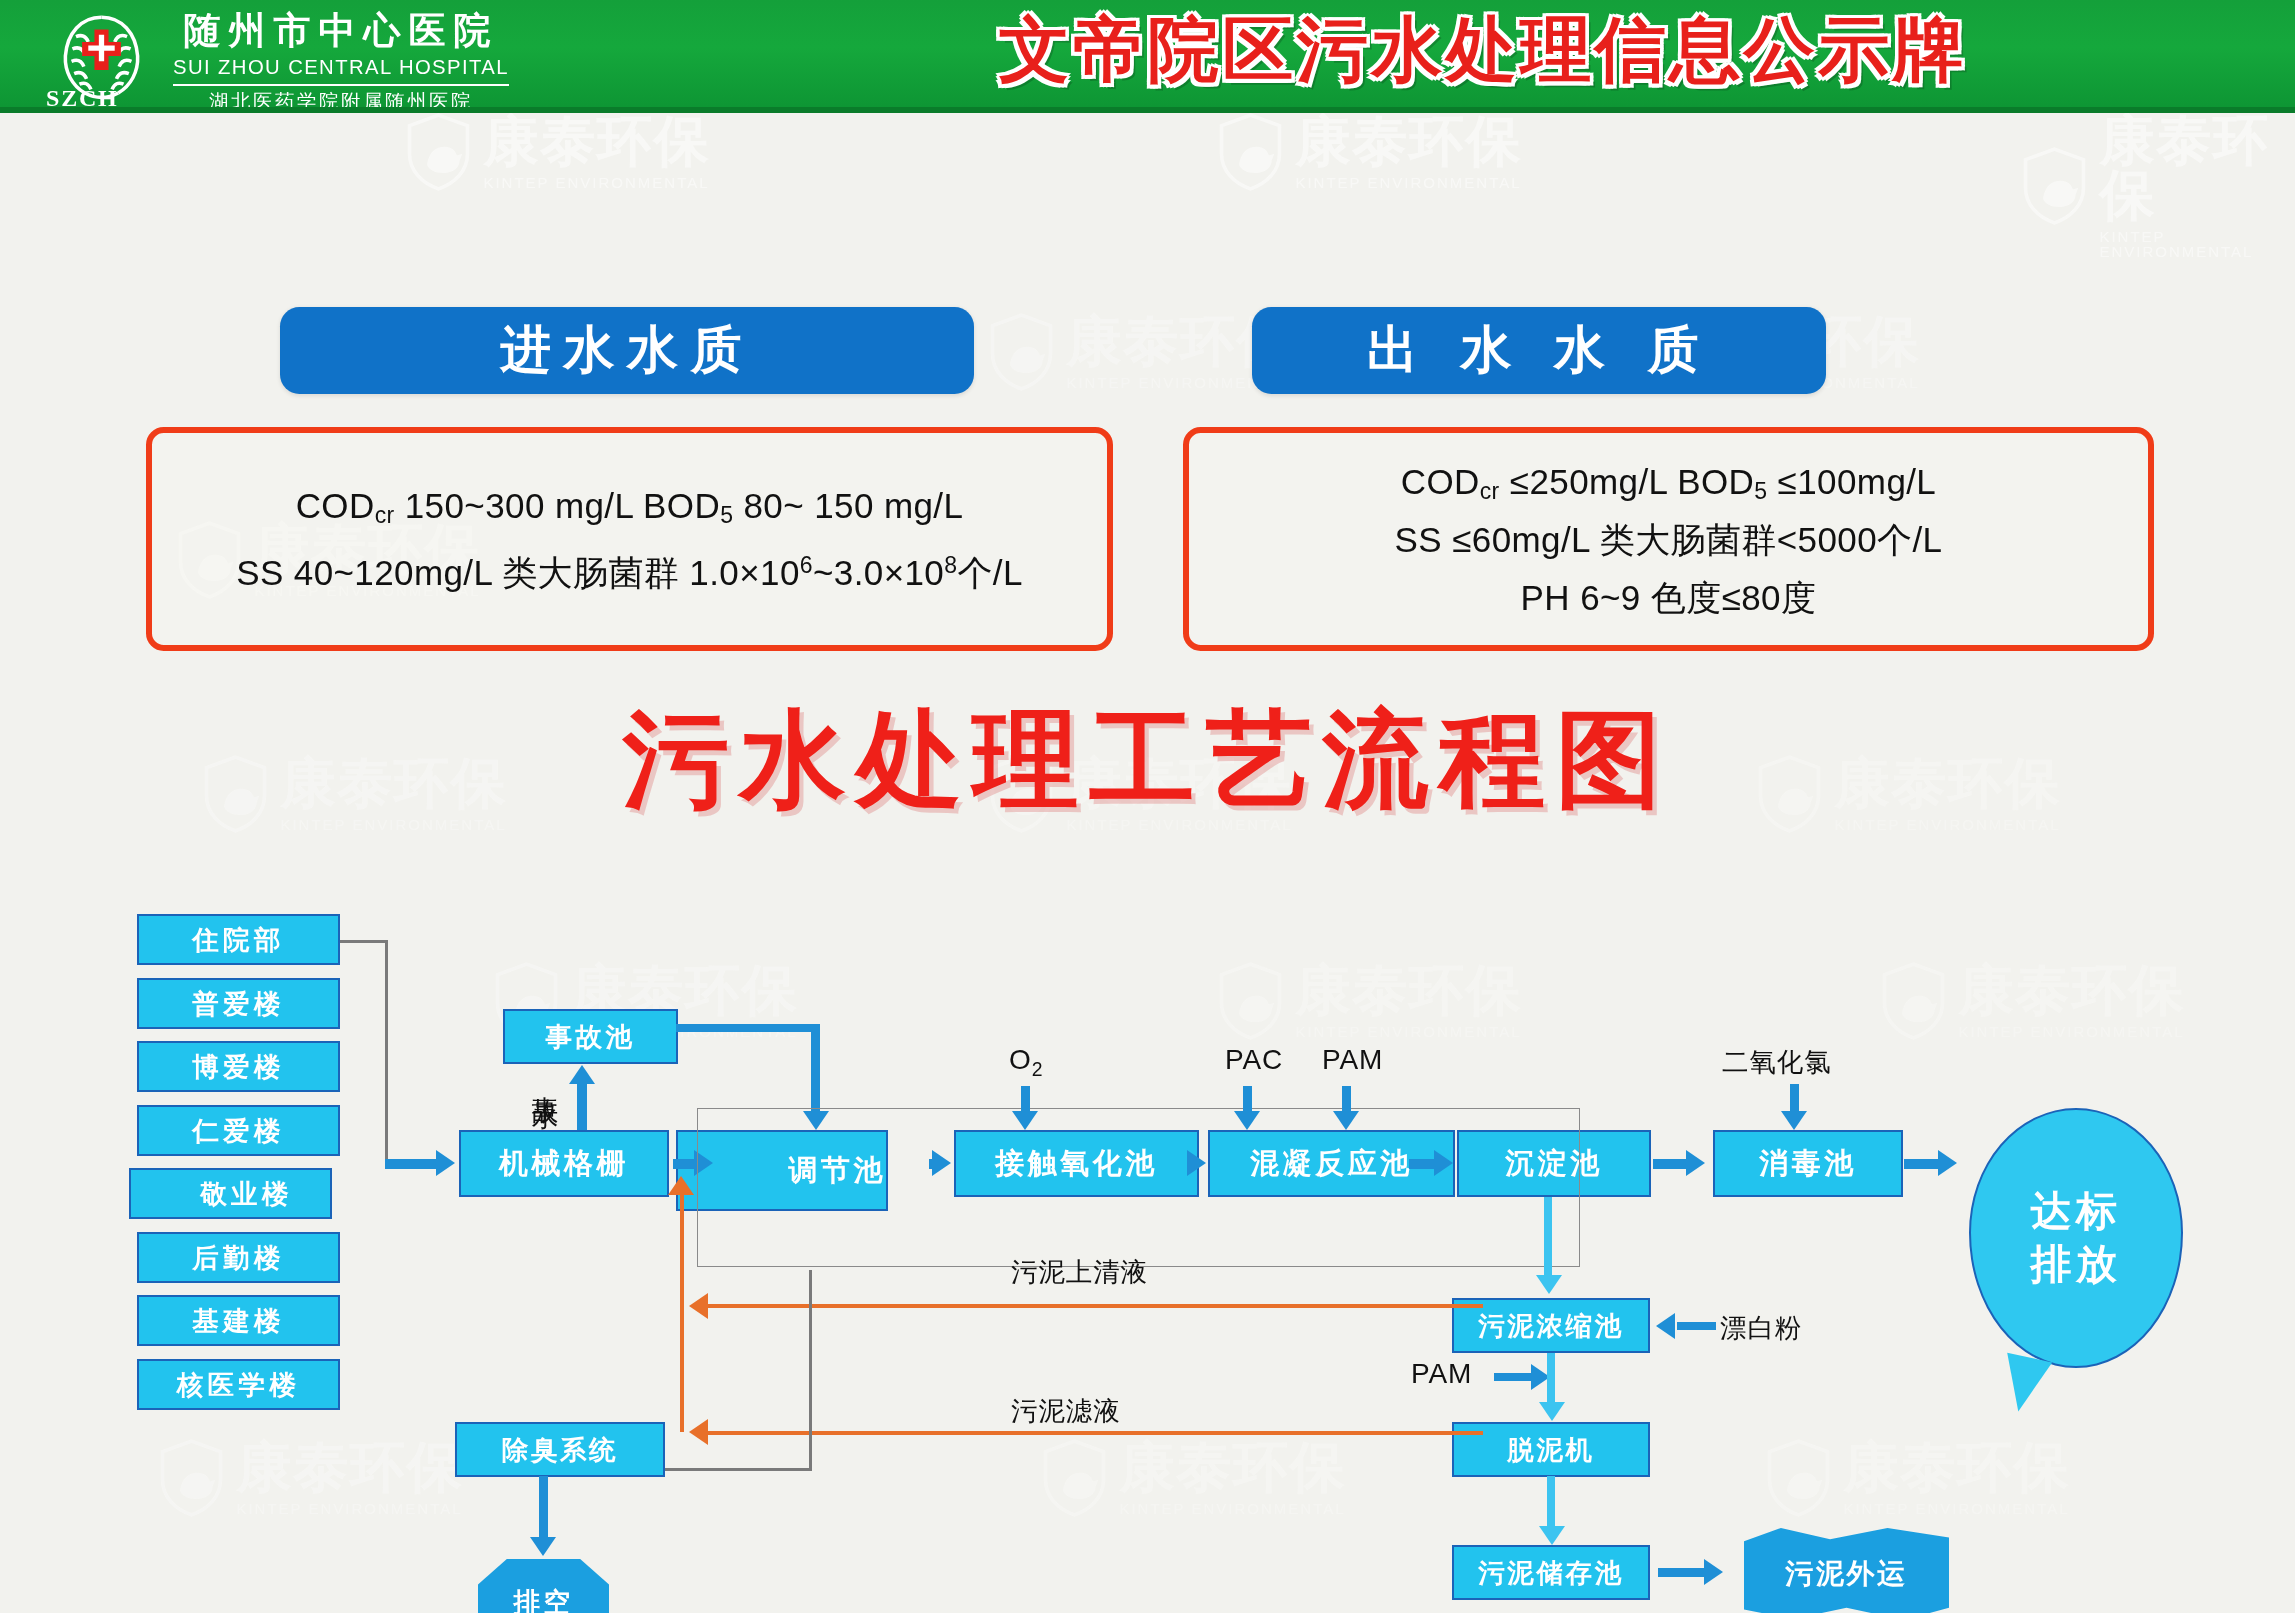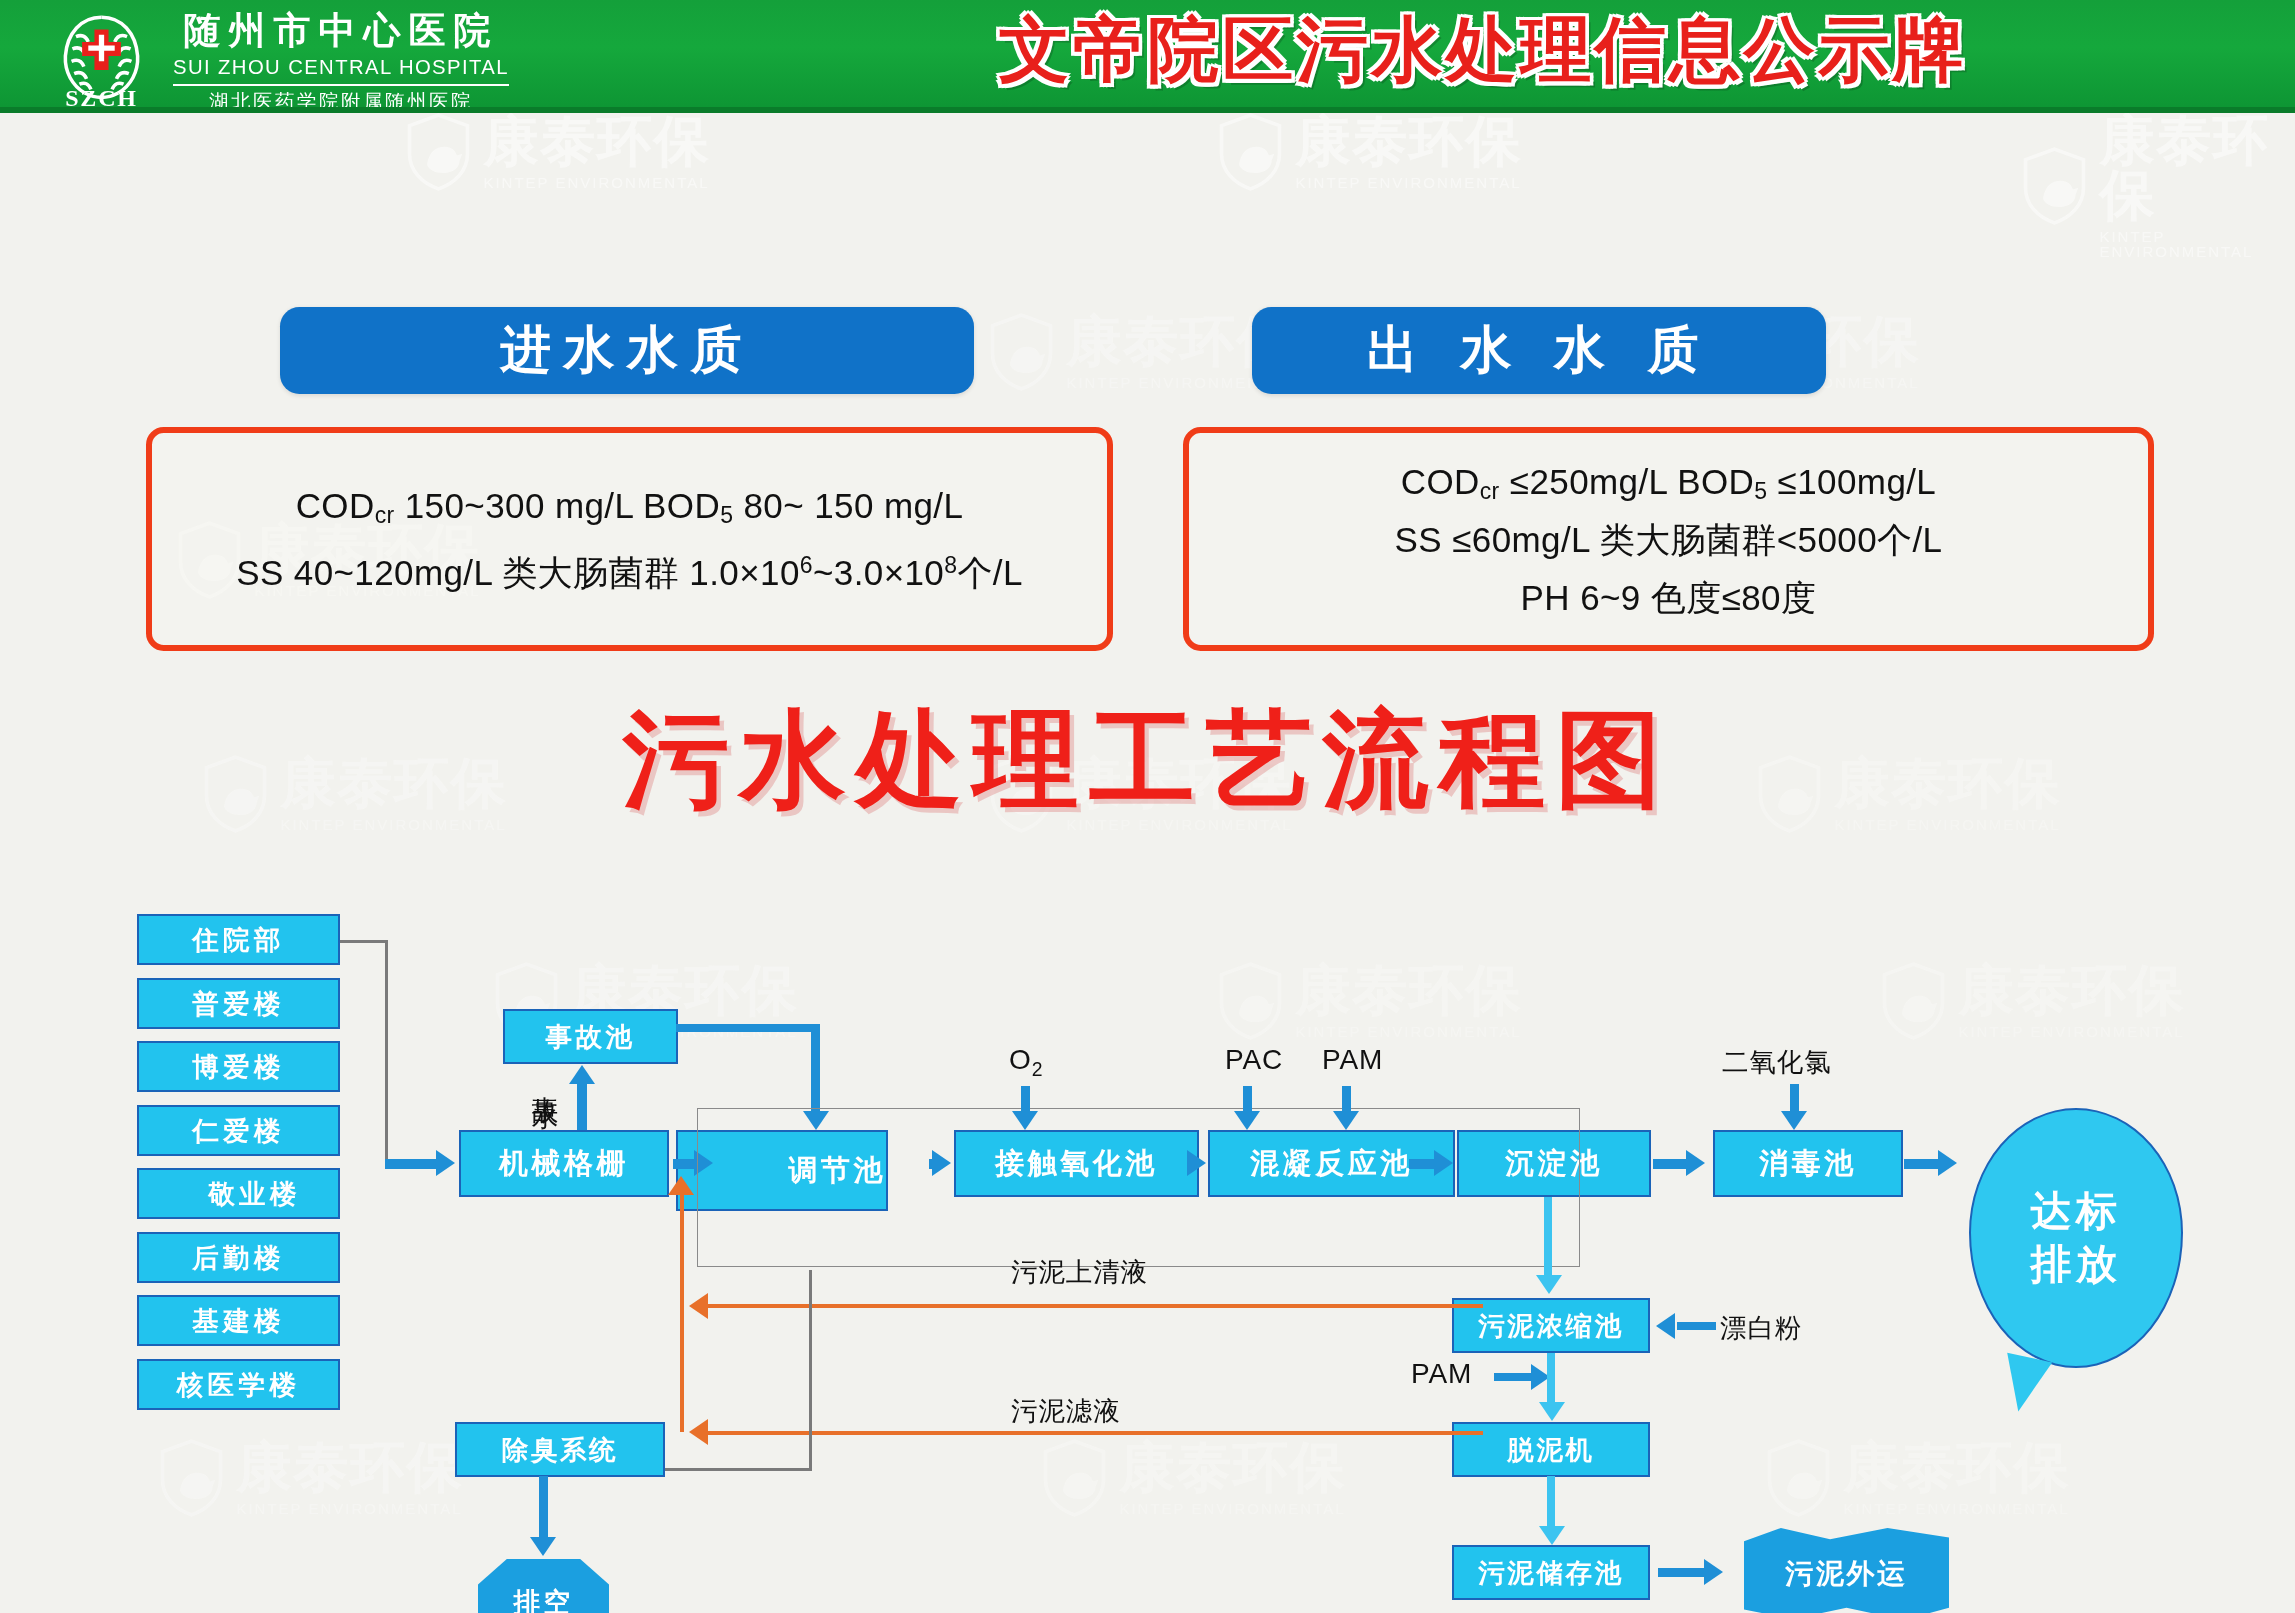--- a/index.html
+++ b/index.html
@@ -20,21 +20,21 @@
   .wm .wm-en{font-size:15px;color:#ffffff;letter-spacing:2px;margin-top:6.2px;}
 
   
   .header{position:absolute;left:0;top:0;width:2295px;height:113px;
     background:linear-gradient(180deg,#14a03a 0%,#15a83c 42%,#0d9433 100%);
     z-index:10;overflow:hidden;}
   .header:after{content:"";position:absolute;left:0;right:0;bottom:0;height:6.2px;background:#0a7c2a;}
   .logo-wrap{position:absolute;left:46px;top:8.8px;display:flex;align-items:center;gap:16px;}
   .crest{width:111px;height:99px;position:relative;}
   .crest svg{width:100%;height:100%;display:block;}
-  .crest-abbr{position:absolute;left:0;right:0;bottom:-2.6px;text-align:center;
+  .crest-abbr{position:absolute;left:0;right:0;bottom:-2.6px;text-align:left;
     color:#fff;font-family:"Liberation Serif","DejaVu Serif",serif;font-weight:bold;
     font-size:24px;letter-spacing:1.8px;}
   .hosp-names{display:flex;flex-direction:column;align-items:center;line-height:1;padding-top:3.5px;}
   .hosp-cn{color:#fff;font-size:37px;font-weight:bold;letter-spacing:8px;
     font-family:"DejaVu Sans",sans-serif;}
   .hosp-en{color:#fff;font-size:20.3px;letter-spacing:1.4px;margin-top:8px;
     font-family:"Liberation Sans",sans-serif;font-weight:normal;}
   .hosp-rule{width:100%;height:2.6px;background:#fff;margin:6.2px 0 5.3px;}
   .hosp-sub{color:#fff;font-size:19.4px;letter-spacing:2.6px;font-family:"DejaVu Sans",sans-serif;}
 
@@ -378,21 +378,21 @@
     </div>
   <div class="node bldg" style="left:137px;top:86px;width:203px;height:51px;">
       <span>普爱楼</span>
     </div>
   <div class="node bldg" style="left:137px;top:149px;width:203px;height:51px;">
       <span>博爱楼</span>
     </div>
   <div class="node bldg" style="left:137px;top:213px;width:203px;height:51px;">
       <span>仁爱楼</span>
     </div>
-  <div class="node bldg" style="left:137px;top:276px;width:203px;height:51px;padding-left:32px;">
+  <div class="node bldg" style="left:129px;top:276px;width:203px;height:51px;padding-left:32px;">
       <span>敬业楼</span>
     </div>
   <div class="node bldg" style="left:137px;top:340px;width:203px;height:51px;">
       <span>后勤楼</span>
     </div>
   <div class="node bldg" style="left:137px;top:403px;width:203px;height:51px;">
       <span>基建楼</span>
     </div>
   <div class="node bldg" style="left:137px;top:467px;width:203px;height:51px;">
       <span>核医学楼</span>

